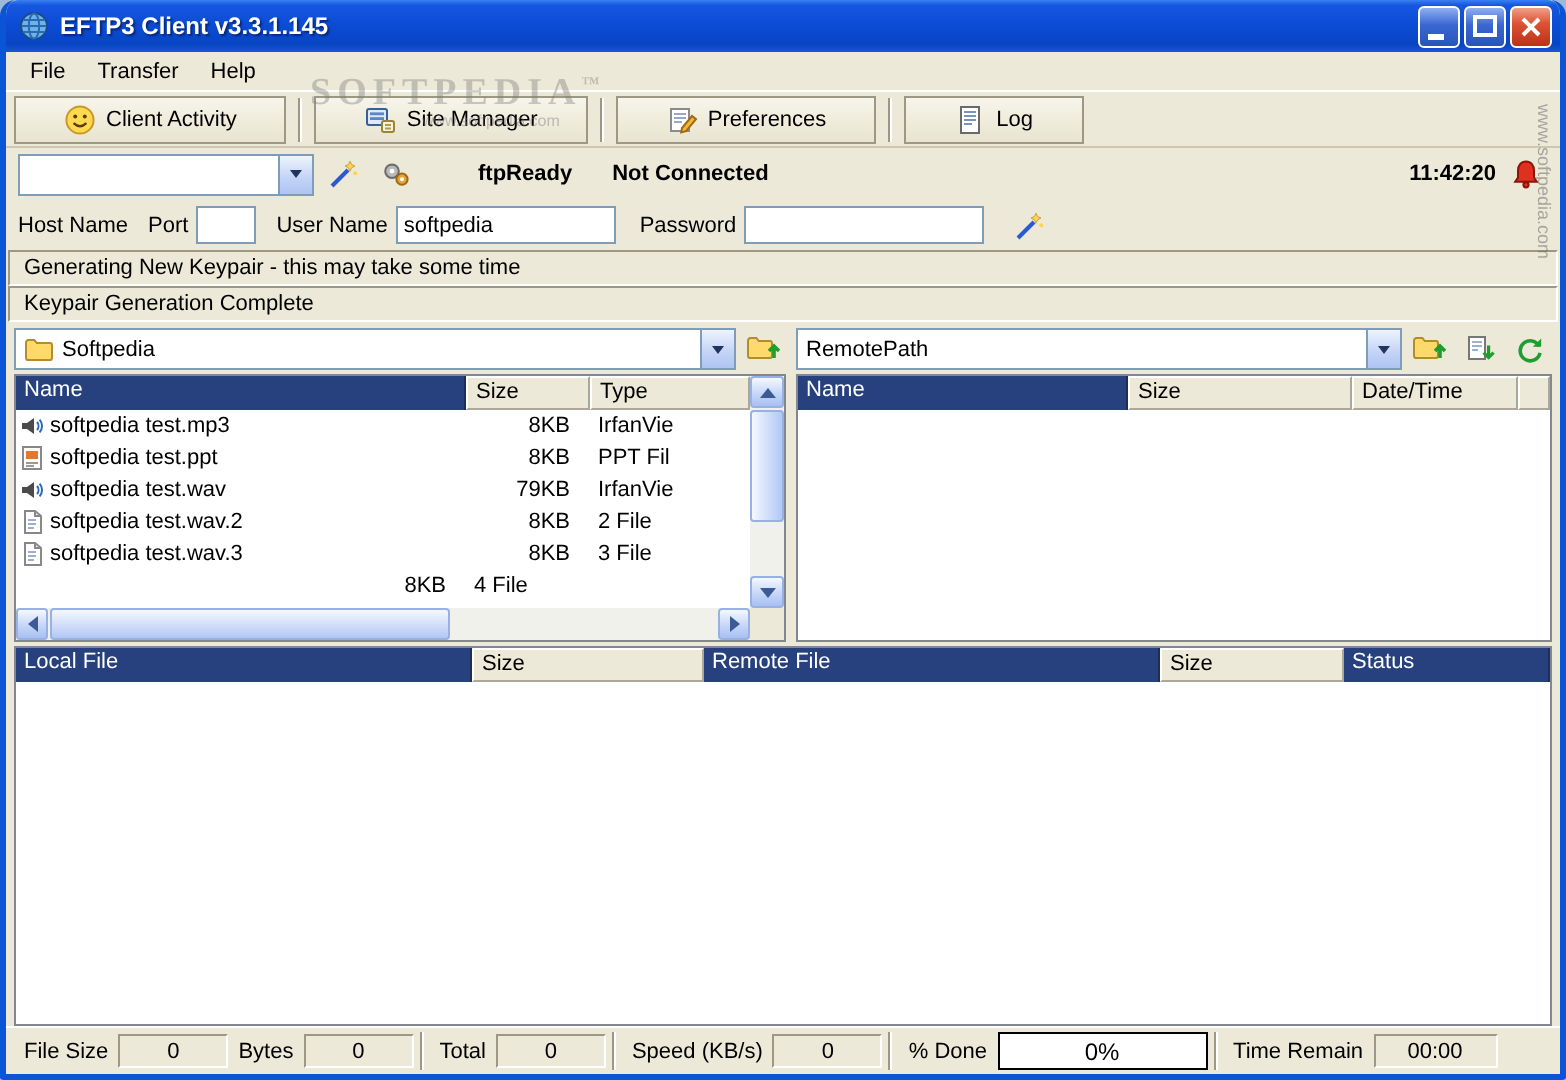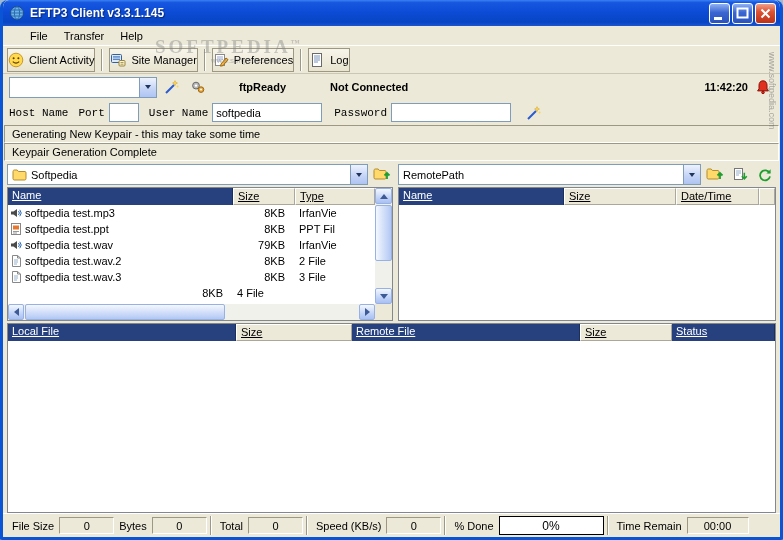--- a/index.html
+++ b/index.html
@@ -22,29 +22,29 @@
   .app-icon { margin-right: 5px; flex: 0 0 auto; }
   .title-text { color: #fff; font-weight: bold; font-size: 12px; text-shadow: 1px 1px 1px #07287a; flex: 1; white-space: nowrap; overflow: hidden; }
   .winbtns { display: flex; gap: 2px; }
   .winbtn {
     width: 21px; height: 21px; border: 1px solid #fff; border-radius: 3px;
     background: linear-gradient(#8fb0f2,#3a66d2 45%,#2a52bc);
     display: flex; align-items: center; justify-content: center; cursor: pointer;
   }
   .winbtn.close { background: linear-gradient(#f0a088,#dd5335 40%,#bc3118); }
   
-  .menubar { height: 19px; flex: 0 0 19px; display: flex; align-items: center; padding-left: 19px; background: #ece9d8; }
+  .menubar { height: 19px; flex: 0 0 19px; display: flex; align-items: center; padding-left: 4px; background: #ece9d8; }
   .menu-item { padding: 1px 8px; cursor: default; }
   
   .toolbar {
     height: 29px; flex: 0 0 29px; display: flex; align-items: center; padding: 0 4px;
     border-top: 1px solid #fff; border-bottom: 1px solid #cbc7b4; background: #ece9d8;
   }
   .tbtn {
-    height: 24px; display: inline-flex; align-items: center; gap: 5px; padding: 0 0;
+    height: 24px; display: inline-flex; align-items: center; gap: 5px; padding: 0 24px;
     border: 1px solid #9d9884; background: linear-gradient(#f7f5ea,#e8e4d0); cursor: pointer; white-space: nowrap;
   }
   .tsep { width: 0; height: 22px; border-left: 1px solid #9d9884; border-right: 1px solid #fff; margin: 0 6px; }
   
   .wm-brand { position: absolute; left: 152px; top: 36px; pointer-events: none; z-index: 5;
     font-family: "Liberation Serif", serif; font-weight: bold; font-size: 19px; letter-spacing: 3px;
     color: rgba(125,125,125,.40); }
   .wm-brand .tm { font-size: 9px; vertical-align: super; letter-spacing: 0; }
   .wm-url-small { position: absolute; left: 208px; top: 56px; font-size: 8px; color: rgba(125,125,125,.45); pointer-events: none; z-index: 5; }
   .wm-side { position: absolute; right: 3px; top: 52px; writing-mode: vertical-rl; font-size: 9px;
@@ -54,25 +54,25 @@
   .combo { height: 21px; border: 1px solid #7f9db9; background: #fff; display: flex; align-items: center; position: relative; }
   .combo-text { flex: 1; padding: 0 4px; display: flex; align-items: center; gap: 4px; white-space: nowrap; overflow: hidden; }
   .combo-arrow {
     width: 17px; height: 100%; border-left: 1px solid #7f9db9; flex: 0 0 17px;
     background: linear-gradient(#eef3fd,#c3d3f6 60%,#aec4f2); display: flex; align-items: center; justify-content: center; cursor: pointer;
   }
   .tri-down-s { width: 0; height: 0; border-left: 3.5px solid transparent; border-right: 3.5px solid transparent; border-top: 4px solid #20355c; }
   .combo.quick { width: 148px; }
   .iconbtn { width: 22px; height: 20px; display: flex; align-items: center; justify-content: center; cursor: pointer; }
   .st-state { margin-left: 26px; }
-  .st-conn { margin-left: 40px; }
+  .st-conn { margin-left: 16px; }
   .clock { margin-left: auto; }
   
   .connrow { height: 25px; flex: 0 0 25px; display: flex; align-items: center; padding: 0 6px; gap: 4px; }
-  .lbl { white-space: nowrap; font-family: Liberation Mono, monospace; }
+  .lbl { white-space: nowrap; }
   input.txt { height: 19px; border: 1px solid #7f9db9; padding: 0 3px; font-family: "Liberation Sans", sans-serif; font-size: 11px; background: #fff; }
   .in-host { width: 133px; }
   .in-port { width: 30px; }
   .in-user { width: 110px; }
   .in-pass { width: 120px; }
   .ml6 { margin-left: 6px; } .ml8 { margin-left: 8px; }
   
   .msgrow { height: 18px; flex: 0 0 18px; line-height: 16px; padding-left: 7px; margin: 0 1px;
     border: 1px solid; border-color: #9d9884 #fff #fff #9d9884; background: #ece9d8; }
   
@@ -82,21 +82,21 @@
   .pane.remote { flex: 1; }
   .pane-top { height: 21px; flex: 0 0 21px; display: flex; gap: 3px; margin-bottom: 2px; align-items: center; }
   .pane-top .combo { flex: 1; }
   .gbtn { width: 22px; height: 20px; display: flex; align-items: center; justify-content: center; cursor: pointer; }
   .listbox { flex: 1; border: 1px solid #828790; background: #fff; position: relative; overflow: hidden; }
   .lheaders { display: grid; height: 17px; }
   .grid-local { grid-template-columns: 225px 62px 1fr; margin-right: 17px; }
   .grid-remote { grid-template-columns: 165px 112px 1fr 16px; }
   .hdr { background: #ece9d8; border-top: 1px solid #fff; border-left: 1px solid #fff;
     border-right: 1px solid #aca899; border-bottom: 1px solid #aca899; padding: 1px 4px;
-    white-space: nowrap; overflow: hidden; cursor: pointer; text-decoration: underline; }
+    white-space: nowrap; overflow: hidden; cursor: pointer; }
   .hdr.dark { background: #26417e; color: #fff; border: 0; border-right: 1px solid #1a2f5e; }
   .rows { position: absolute; top: 17px; left: 0; right: 17px; bottom: 16px; overflow: hidden; }
   .rows.noscroll { right: 0; bottom: 0; }
   .frow { display: grid; grid-template-columns: 225px 62px 1fr; height: 16px; align-items: center; cursor: default; }
   .fname { display: flex; gap: 3px; padding-left: 2px; white-space: nowrap; overflow: hidden; }
   .fsize { text-align: right; padding-right: 10px; }
   .ftype { padding-left: 4px; white-space: nowrap; overflow: hidden; }
   
   .vscroll { position: absolute; top: 0; right: 0; bottom: 16px; width: 17px; background: #f1f1ec; }
   .hscroll { position: absolute; left: 0; right: 17px; bottom: 0; height: 16px; background: #f1f1ec; }

